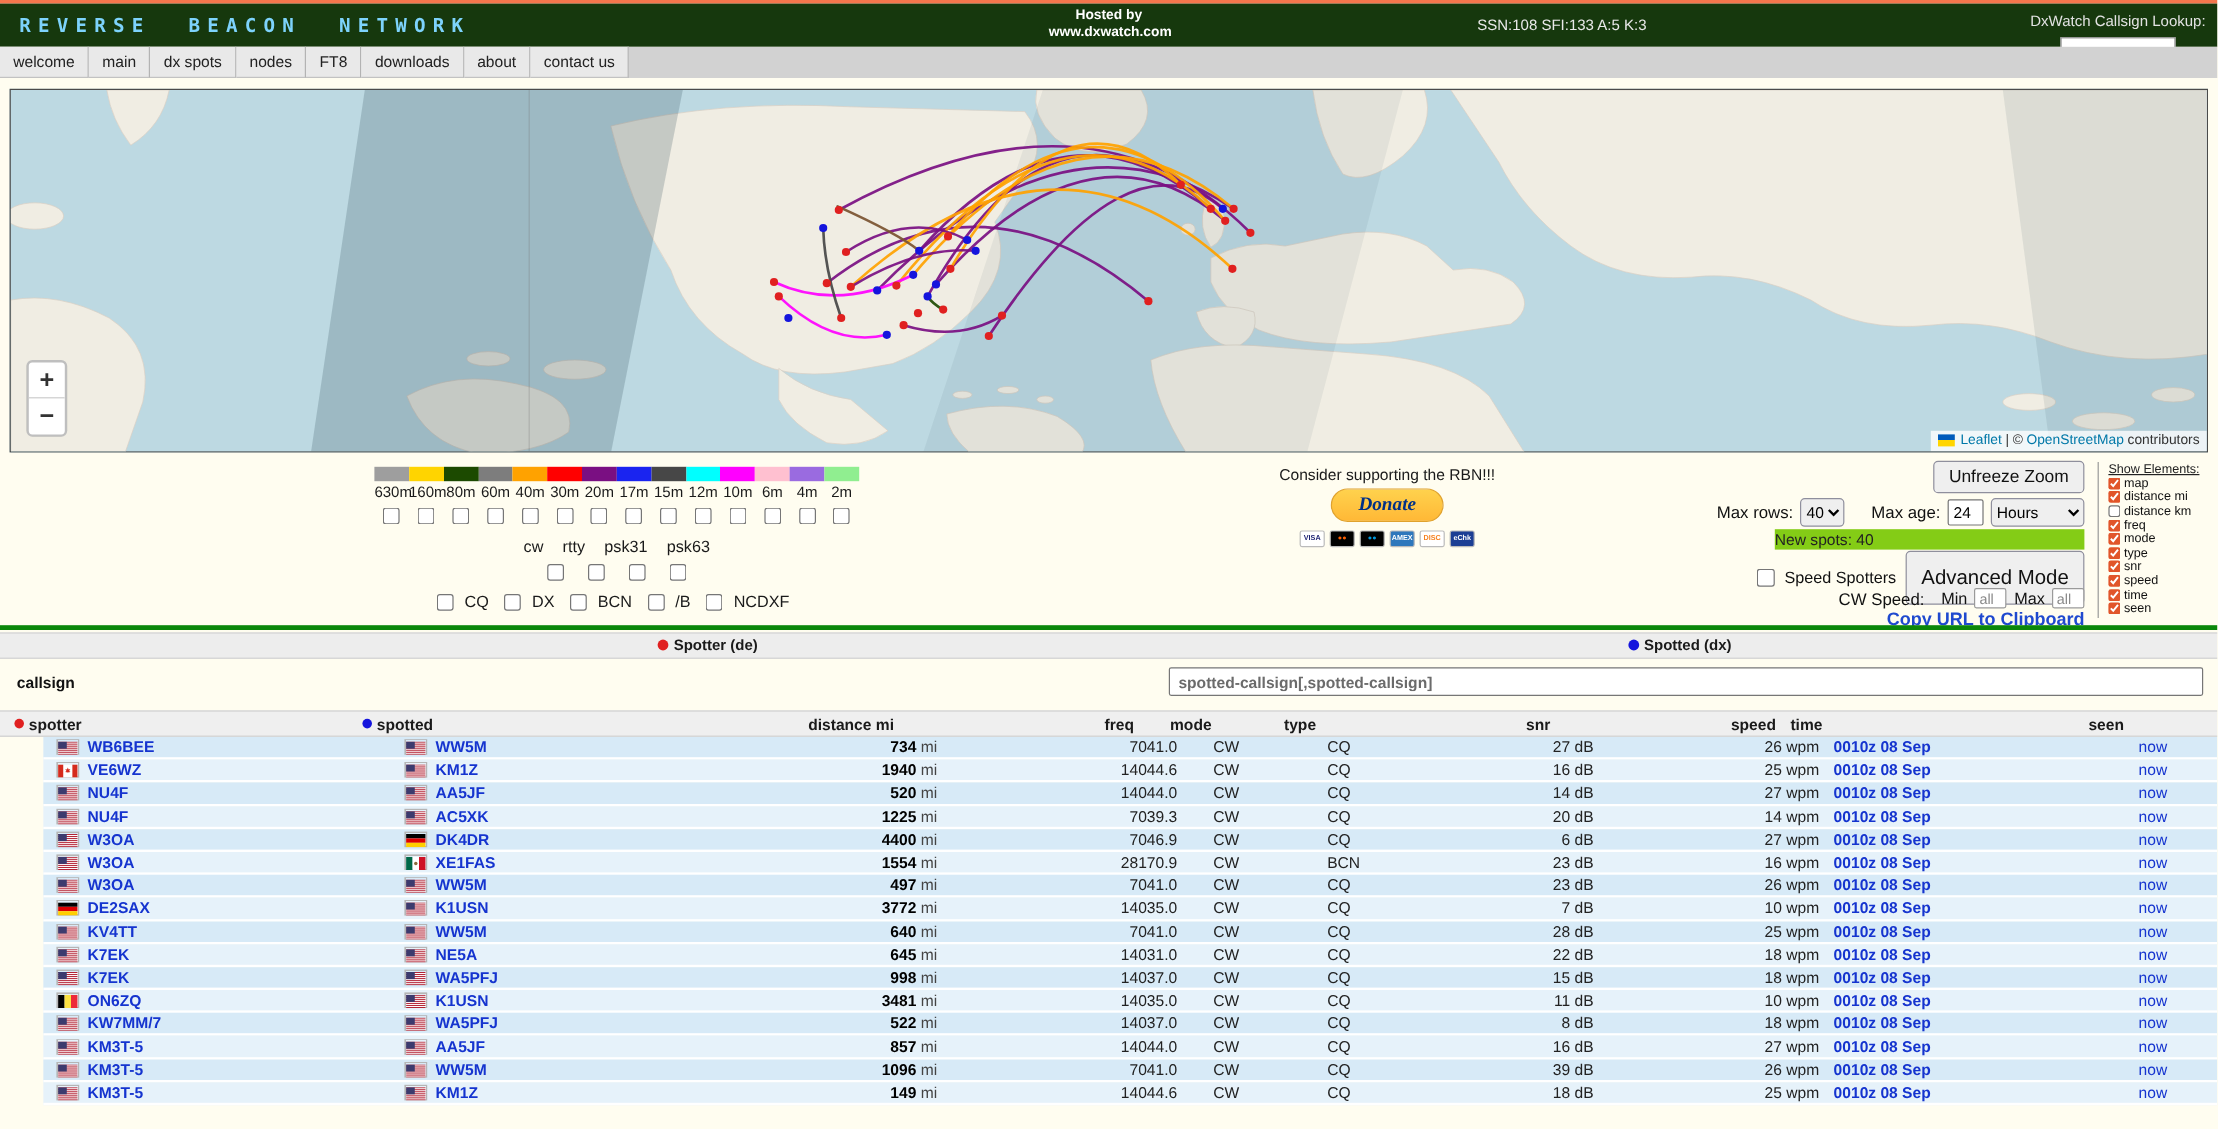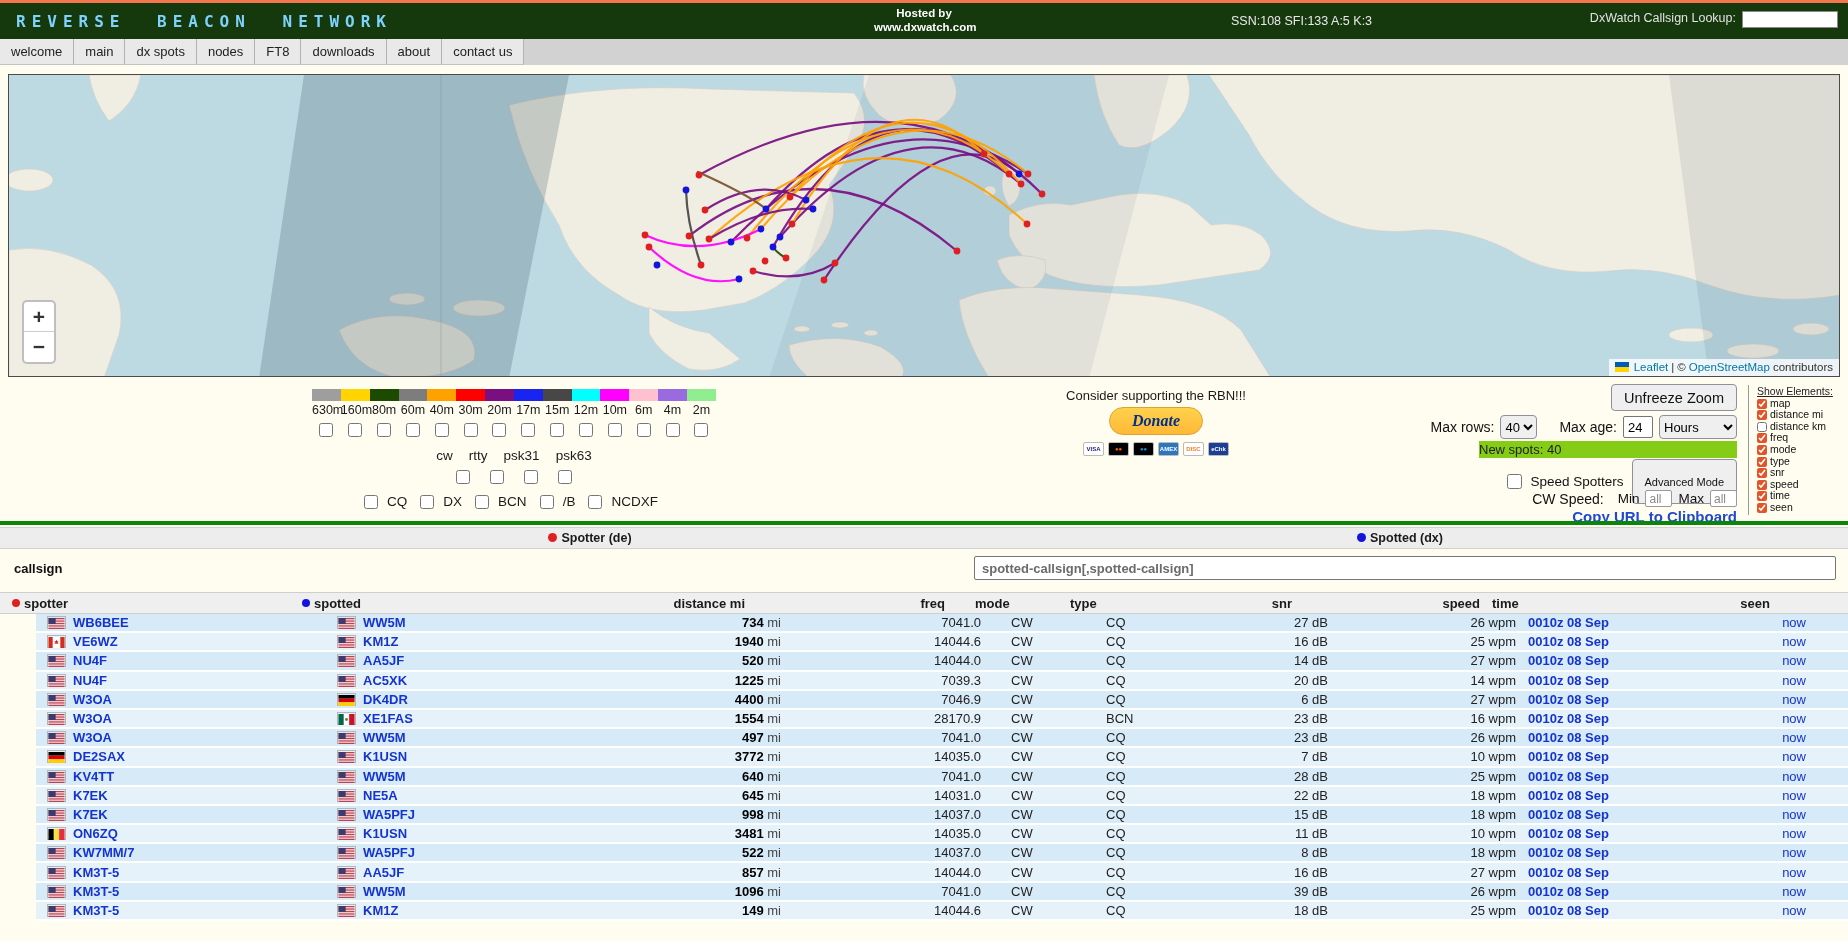--- a/index.html
+++ b/index.html
@@ -8,21 +8,21 @@
   #app { position:relative; width:1848px; height:941px; overflow:hidden; background:#fffdf0; }
 
   
   .topline { position:absolute; left:0; top:0; width:1848px; height:3px; background:#f4764d; }
   .hdr { position:absolute; left:0; top:3px; width:1848px; height:36px; background:#16380d; }
   .logo { position:absolute; left:16px; top:9px; color:#7dd3fc; font-family:"DejaVu Sans Mono","Liberation Mono",monospace;
           font-weight:bold; font-size:16px; letter-spacing:6px; word-spacing:16px; }
   .hosted { position:absolute; left:874px; top:4px; width:100px; text-align:center; color:#fff; font-weight:bold;
             font-size:11.5px; line-height:13.5px; }
   .ssn { position:absolute; left:1231px; top:11px; color:#e9e9e9; font-size:12.5px; }
-  .lookup { position:absolute; right:10px; top:8px; display:flex; align-items:flex-start; gap:6px; color:#e2e2e2; font-size:12.5px; }
+  .lookup { position:absolute; right:10px; top:8px; display:flex; align-items:center; gap:6px; color:#e2e2e2; font-size:12.5px;flex-direction:column; }
   .lookup input { width:96px; height:17px; border:1px solid #888; background:#fff; }
 
   
   .nav { position:absolute; left:0; top:39px; width:1848px; height:26px; background:#d2d2d2; display:flex; }
   .navitem { background:#e9e9e9; border-right:1px solid #b3b3b3; padding:0 11px; line-height:25px; font-size:13px;
              color:#222; cursor:pointer; border-bottom:1px solid #c2c2c2; }
 
   
   .map { position:absolute; left:8px; top:74px; width:1832px; height:303px; background:#bdd9e2; border:1px solid #4a4a4a; overflow:hidden; }
   .map svg.base { position:absolute; left:0; top:0; }
@@ -68,31 +68,31 @@
   .ctl-btn { background:#efefef; border:1px solid #8f8f9d; border-radius:4px; font-size:14.5px; color:#111; padding:0 12px;
              height:27px; cursor:pointer; font-family:inherit; }
   #unfreeze { position:absolute; right:111px; top:384px; }
   .rowmax { position:absolute; right:111px; top:415px; display:flex; align-items:center; gap:6px; font-size:14px; color:#111; }
   .rowmax select { height:24px; border:1px solid #8f8f9d; border-radius:4px; background:#efefef; font-size:13px; font-family:inherit; }
   .rowmax input { width:30px; height:22px; border:1px solid #767676; border-radius:2px; font-size:13px; padding-left:4px; }
   .newspots { position:absolute; right:111px; top:441px; width:258px; height:17px; background:#84cc16; font-size:13px; color:#222;
               text-align:left; line-height:17px; padding-right:4px; }
   .rowspotters { position:absolute; right:111px; top:459px; display:flex; align-items:center; gap:8px; font-size:13.5px; color:#111; }
   .rowspotters input { width:15px; height:15px; }
-  #advmode { height:45px; font-size:11px; }
+  #advmode { height:45px; font-size:17px; }
   .rowcw { position:absolute; right:111px; top:490px; display:flex; align-items:center; gap:6px; font-size:13.5px; color:#111; }
   .rowcw .cwlab { font-size:14px; margin-right:8px; }
   .rowcw input { width:27px; height:17px; border:1px solid #9a9a9a; border-radius:2px; font-size:12px; color:#8a8a8a; text-align:left; padding-left:3px; }
   .copyurl { position:absolute; right:111px; top:508px; font-size:15px; font-weight:bold; color:#1f49cf; cursor:pointer; }
 
   
   .sesep { position:absolute; left:1748px; top:385px; width:1px; height:130px; background:#999; }
   .sepanel { position:absolute; left:1757px; top:385px; width:90px; }
   .setitle { font-size:10.5px; color:#222; text-decoration:underline; }
-  .seitem { display:flex; align-items:flex-end; height:11.6px; }
+  .seitem { display:flex; align-items:center; height:11.6px; }
   .seitem input { width:10px; height:10px; margin-right:3px; }
   .seitem span { font-size:10.5px; color:#111; }
 
   
   .greenhr { position:absolute; left:0; top:521px; width:1848px; height:4px; background:#0a870a; }
   .legendband { position:absolute; left:0; top:527px; width:1848px; height:22px; background:#ededed;
                 border-top:1px solid #d2d2d2; border-bottom:1px solid #d2d2d2; }
   .legend { position:absolute; top:3px; font-size:12.5px; font-weight:bold; color:#1a1a1a; }
   .dot { display:inline-block; width:9px; height:9px; border-radius:50%; margin-right:4px; }
   .dot.red { background:#e02020; } .dot.blue { background:#1414dd; }

